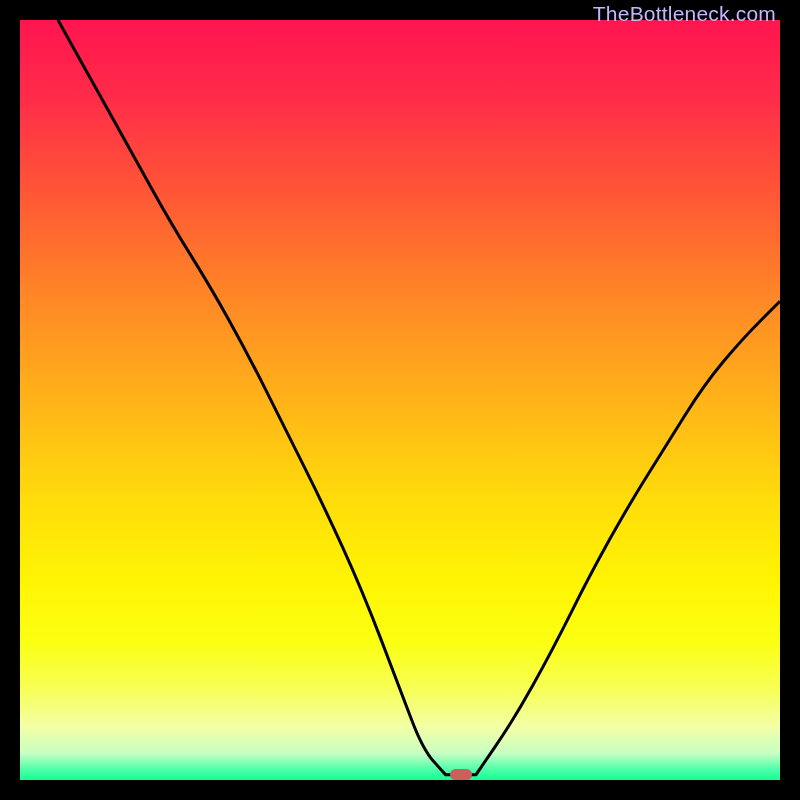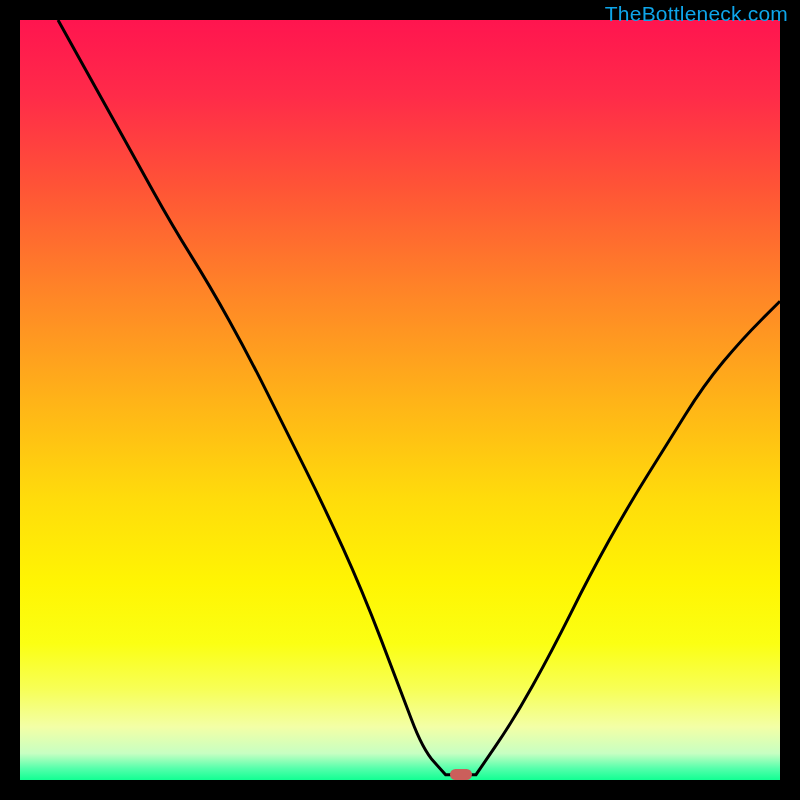--- a/index.html
+++ b/index.html
@@ -29,22 +29,22 @@
     position: absolute;
     inset: 0;
   }
   .curve-svg {
     position: absolute;
     inset: 0;
   }
   .watermark {
     position: absolute;
     top: 2px;
-    right: 12px;
-    color: #0ea5e9;
+    right: 24px;
+    color: #c4b5fd;
     font-size: 21px;
     letter-spacing: 0.2px;
     font-weight: 400;
   }
   .marker {
     position: absolute;
     background: #cb5f5b;
     border-radius: 6px;
   }
 </style>

